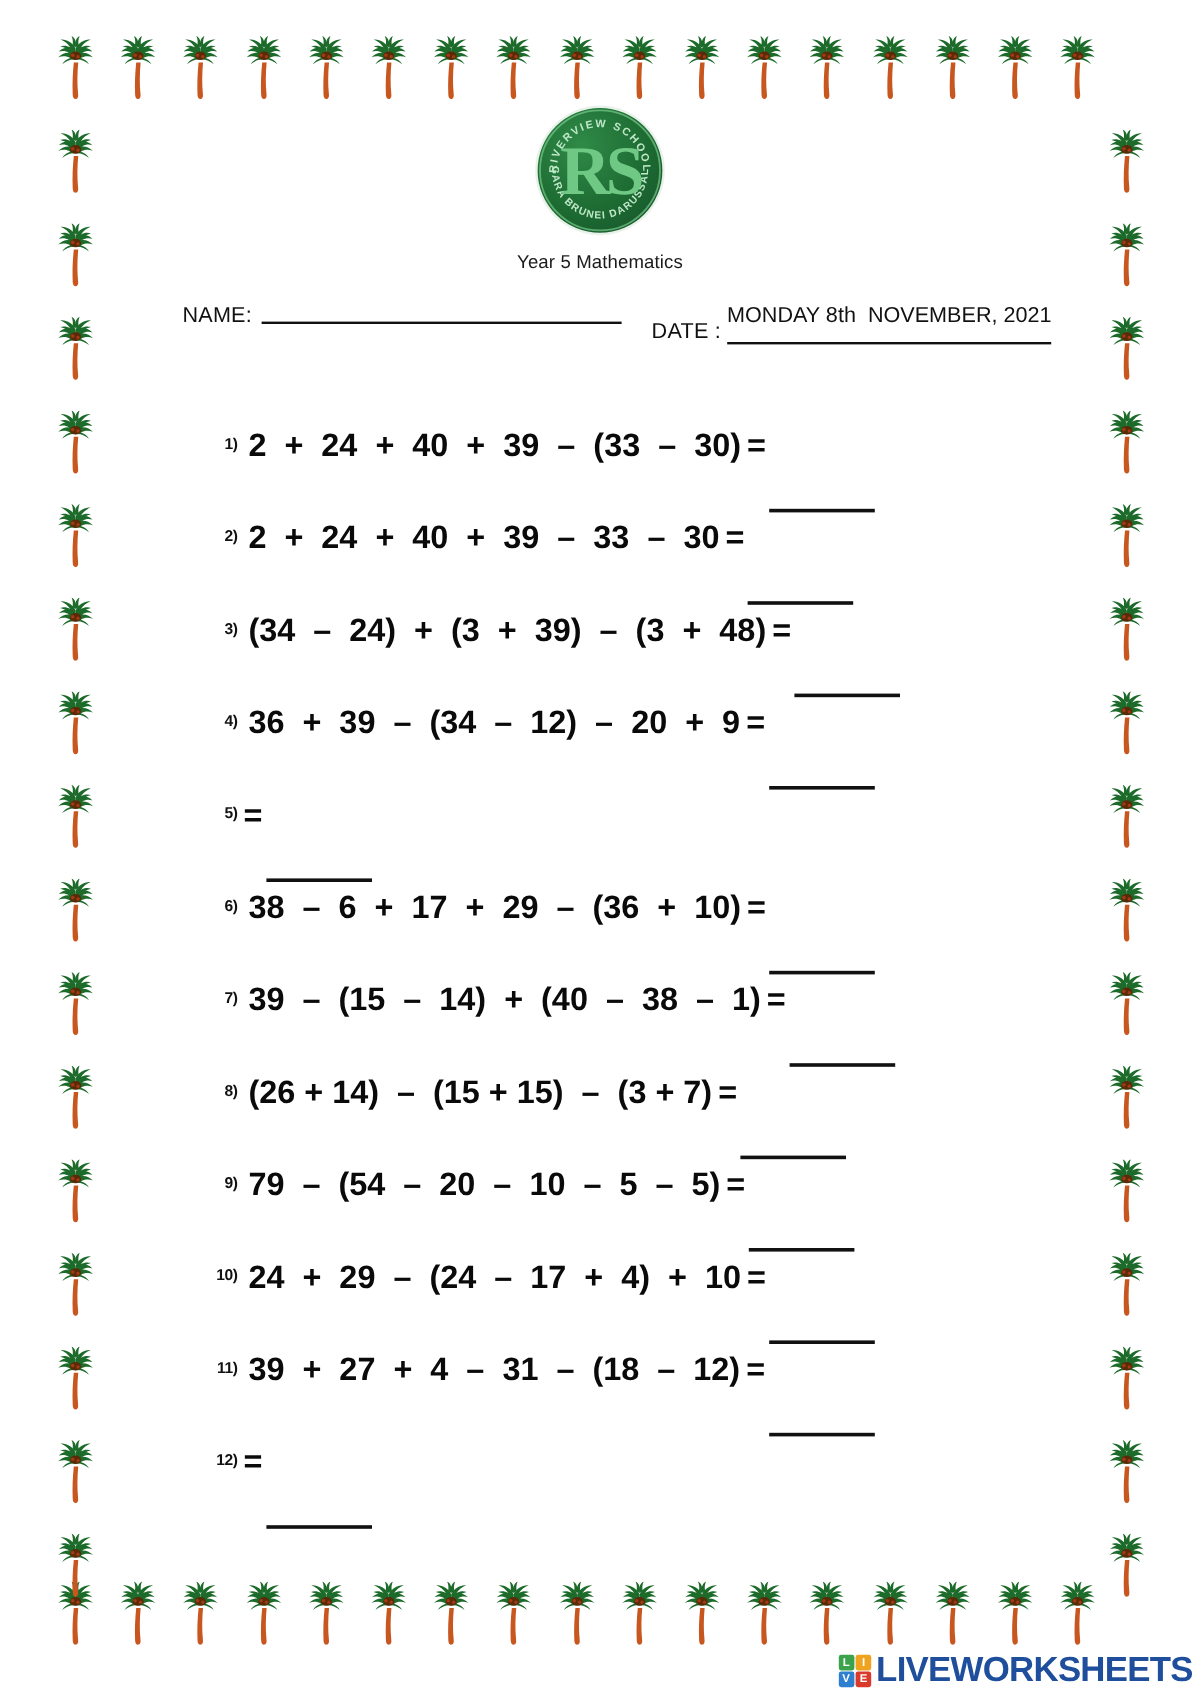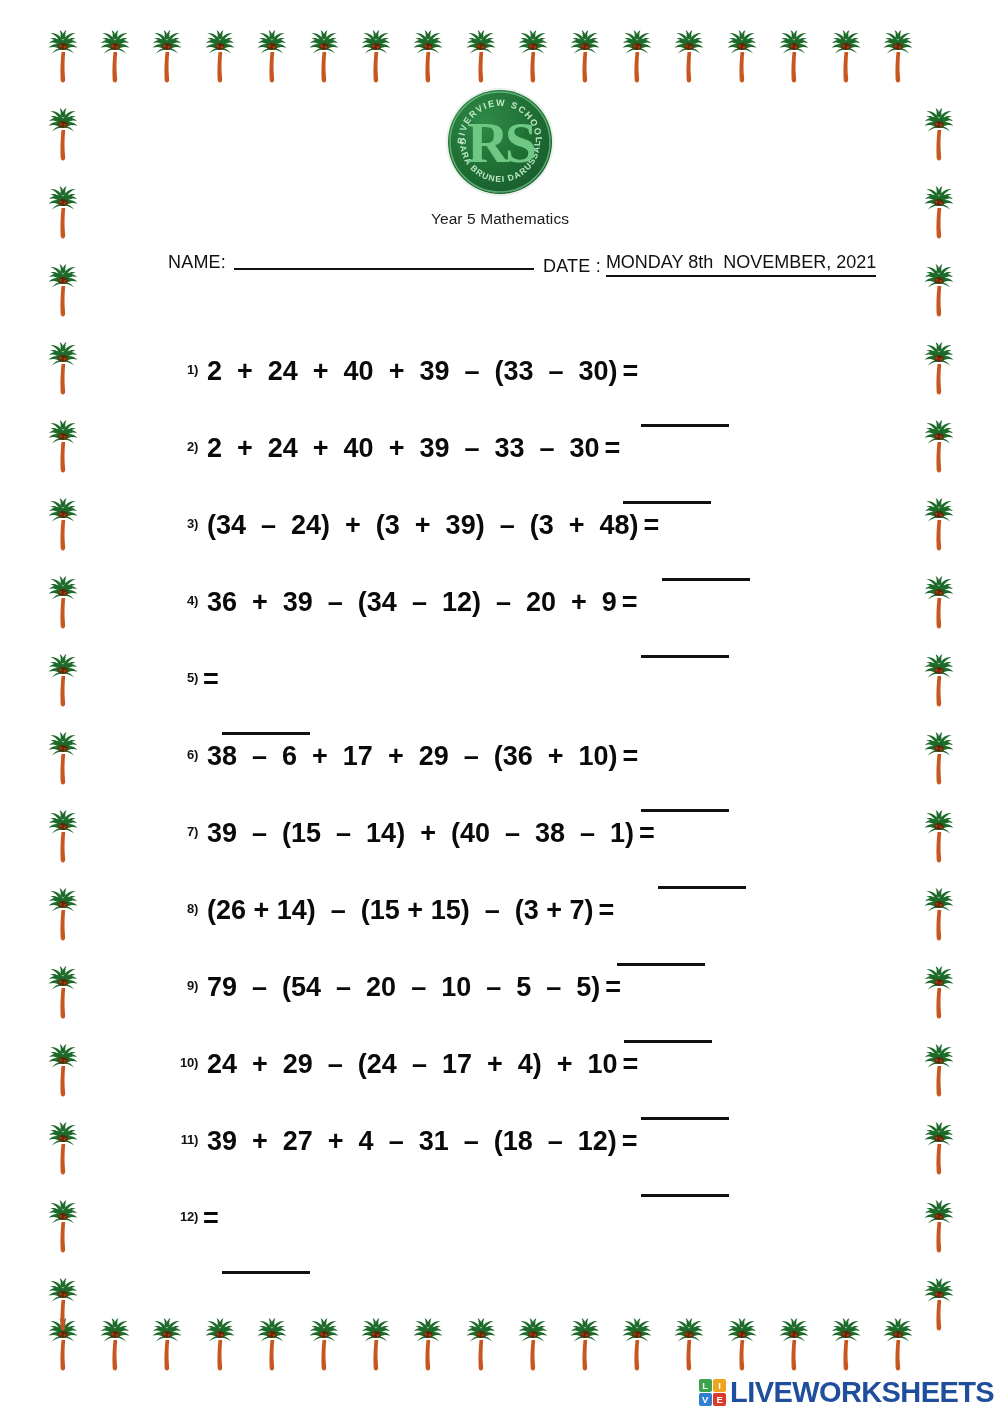--- a/index.html
+++ b/index.html
@@ -82,21 +82,21 @@
     width: 760px;
     height: 30px;
   }
   .name-label, .date-label {
     font-size: 18px;
     color: #111;
     letter-spacing: 0.2px;
   }
   .name-block {
     position: absolute;
-    left: 16px;
+    left: 0;
     top: 0;
     display: flex;
     align-items: flex-end;
     gap: 8px;
     justify-content: center;
   }
   .name-rule {
     display: inline-block;
     width: 300px;
     height: 0;
@@ -108,21 +108,21 @@
     left: 391px;
     top: 0;
     display: flex;
     align-items: flex-end;
     gap: 5px;
   }
   .date-value {
     font-size: 18px;
     color: #111;
     border-bottom: 2px solid #111;
-    padding-bottom: 2px;
+    padding-bottom: 12px;
     white-space: pre;
   }
 
   
   .instruction {
     position: absolute;
     left: 48px;
     top: 266px;
     font-size: 20px;
     color: #0d0d0d;

